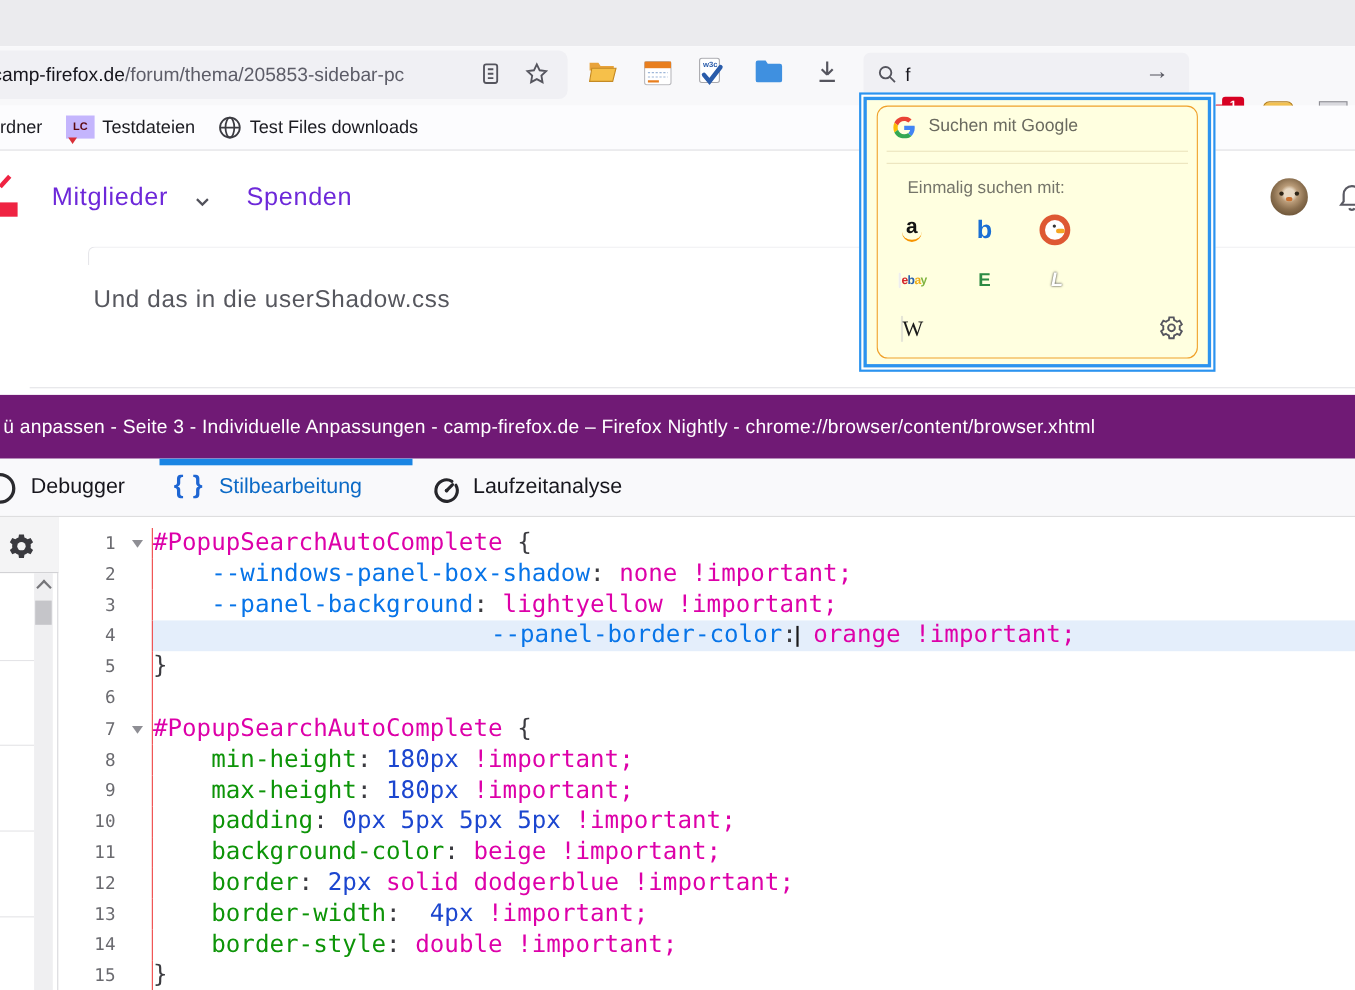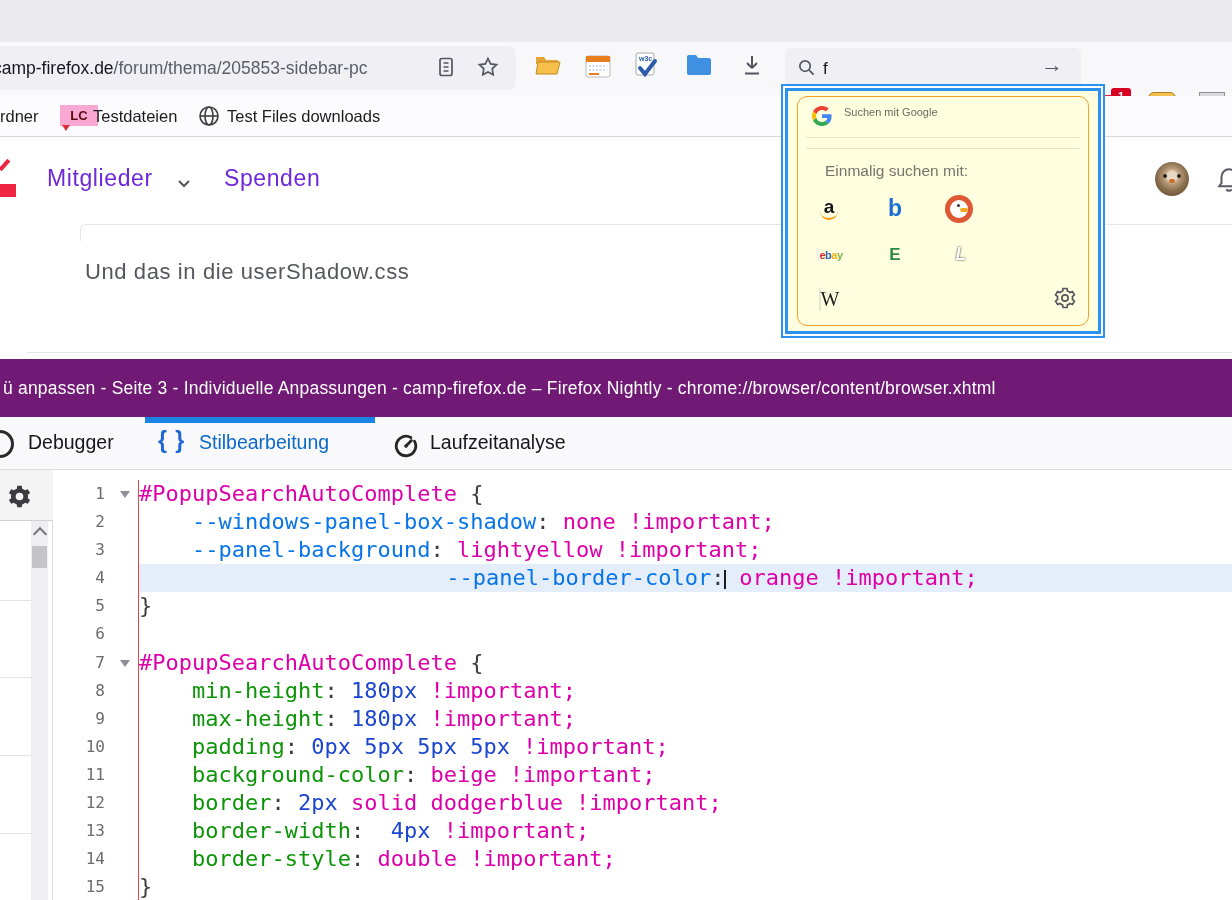--- a/index.html
+++ b/index.html
@@ -26,22 +26,22 @@
   #ext-v{left:1199px;width:26px;height:26px;background:#d9d9de;border:1px solid #8f8f96;box-sizing:border-box;
          text-align:center;font-family:"Liberation Serif",serif;font-size:20px;line-height:24px;color:#2a2a4a;}
   #ext-bolt{left:1098px;width:26px;height:28px;}
   #bolt-body{position:absolute;left:0;top:3px;width:24px;height:24px;background:#e5212e;border-radius:8px 3px 10px 10px;}
   #bolt-glyph{position:absolute;left:8px;top:6px;width:9px;height:17px;fill:#fff;}
   #ext-badge{position:absolute;left:13px;top:-4px;min-width:16px;height:16px;background:#d70022;color:#fff;
              font-size:11px;font-weight:bold;text-align:center;line-height:16px;border-radius:3px;padding:0 2px;}
   
   #bookmarks{left:0;top:96px;width:1232px;height:41px;background:#fcfcfe;border-bottom:1px solid #d7d7db;box-sizing:border-box;}
   .bm{position:absolute;top:0;height:40px;line-height:40px;font-size:16.5px;color:#1b1b21;white-space:nowrap;}
-  #bm-lc{left:60px;top:9px;width:38px;height:21px;background:#f9a8d4;text-align:center;
-         font-weight:bold;font-size:13px;line-height:21px;color:#5c0a10;}
+  #bm-lc{left:60px;top:9px;width:26px;height:21px;background:#c4b5fd;text-align:center;
+         font-weight:bold;font-size:10px;line-height:21px;color:#5c0a10;}
   #bm-lc:after{content:"";position:absolute;left:2px;bottom:-5px;border-left:4px solid transparent;border-right:4px solid transparent;border-top:6px solid #d93038;}
   
   #pagec{left:0;top:137px;width:1232px;height:222px;background:#fff;}
   #logo-stroke{left:-2px;top:26px;width:13px;height:4px;background:#ef2342;transform:rotate(-48deg);}
   #logo-bar{left:0;top:47px;width:16px;height:13px;background:#ef2342;}
   .navitem{position:absolute;top:28px;font-size:23px;color:#6d28d9;letter-spacing:.6px;white-space:nowrap;}
   #nav-chevron{left:177px;top:42px;width:14px;height:14px;}
   #card-corner{left:80px;top:87px;right:0;height:16px;border-top:1px solid #e6e6ea;border-left:1px solid #e6e6ea;border-top-left-radius:6px;}
   #post-text{left:85px;top:122px;font-size:22px;color:#56575e;letter-spacing:.6px;}
   #line2{left:27px;top:215px;right:0;border-top:1px solid #e3e3e7;}
@@ -50,21 +50,21 @@
   #avatar:before{content:"";position:absolute;left:8px;top:12px;width:4px;height:4px;border-radius:50%;background:#2d2417;}
   #avatar:after{content:"";position:absolute;right:8px;top:12px;width:4px;height:4px;border-radius:50%;background:#2d2417;}
   #avatar .nose{position:absolute;left:14px;top:17px;width:6px;height:4px;border-radius:2px;background:#c96f2e;}
   #bell{left:1214px;top:26px;width:18px;height:32px;overflow:hidden;}
   
   #popup{left:781px;top:84px;width:324px;height:254px;border:2px solid #2b93ef;background:#fff;padding:2px;box-sizing:border-box;z-index:40;}
   #popup-inner{position:relative;width:100%;height:100%;border:3px solid #2b93ef;box-sizing:border-box;background:#ffffe0;}
   #orange-box{position:absolute;left:9px;top:5px;width:292px;height:230px;border:1.5px solid #f0a12b;border-radius:10px;box-sizing:border-box;}
   #g-row{position:absolute;left:24px;top:14px;height:24px;}
   #g-logo{position:absolute;left:0;top:1px;width:20px;height:20px;}
-  #g-label{position:absolute;left:32px;top:1px;font-size:11px;color:#6a6a5f;white-space:nowrap;}
+  #g-label{position:absolute;left:32px;top:1px;font-size:16px;color:#6a6a5f;white-space:nowrap;}
   .pdiv{position:absolute;left:18px;width:274px;border-top:1px solid #ebe4bd;}
   #one-time{position:absolute;left:25px;top:71px;font-size:15.5px;color:#75756a;margin-left:12px;}
   .eng{position:absolute;width:28px;height:28px;text-align:center;}
   .eng .tile{position:absolute;inset:0;background:#fff;border-radius:5px;}
   #eng-amazon span{position:relative;font-weight:bold;font-size:19px;color:#131313;line-height:24px;}
   #eng-amazon .smile{position:absolute;left:5px;bottom:3px;width:18px;height:7px;border-bottom:2px solid #f79400;border-radius:0 0 9px 9px;}
   #eng-bing{font-weight:bold;font-size:23px;color:#1a6fd4;line-height:26px;}
   #eng-ddg .ring{position:absolute;inset:0;border-radius:50%;background:#de5833;}
   #eng-ddg .face{position:absolute;left:5px;top:5px;width:18px;height:18px;border-radius:50%;background:#fff;}
   #eng-ddg .eye{position:absolute;left:12px;top:9px;width:3px;height:3px;border-radius:50%;background:#333;}

